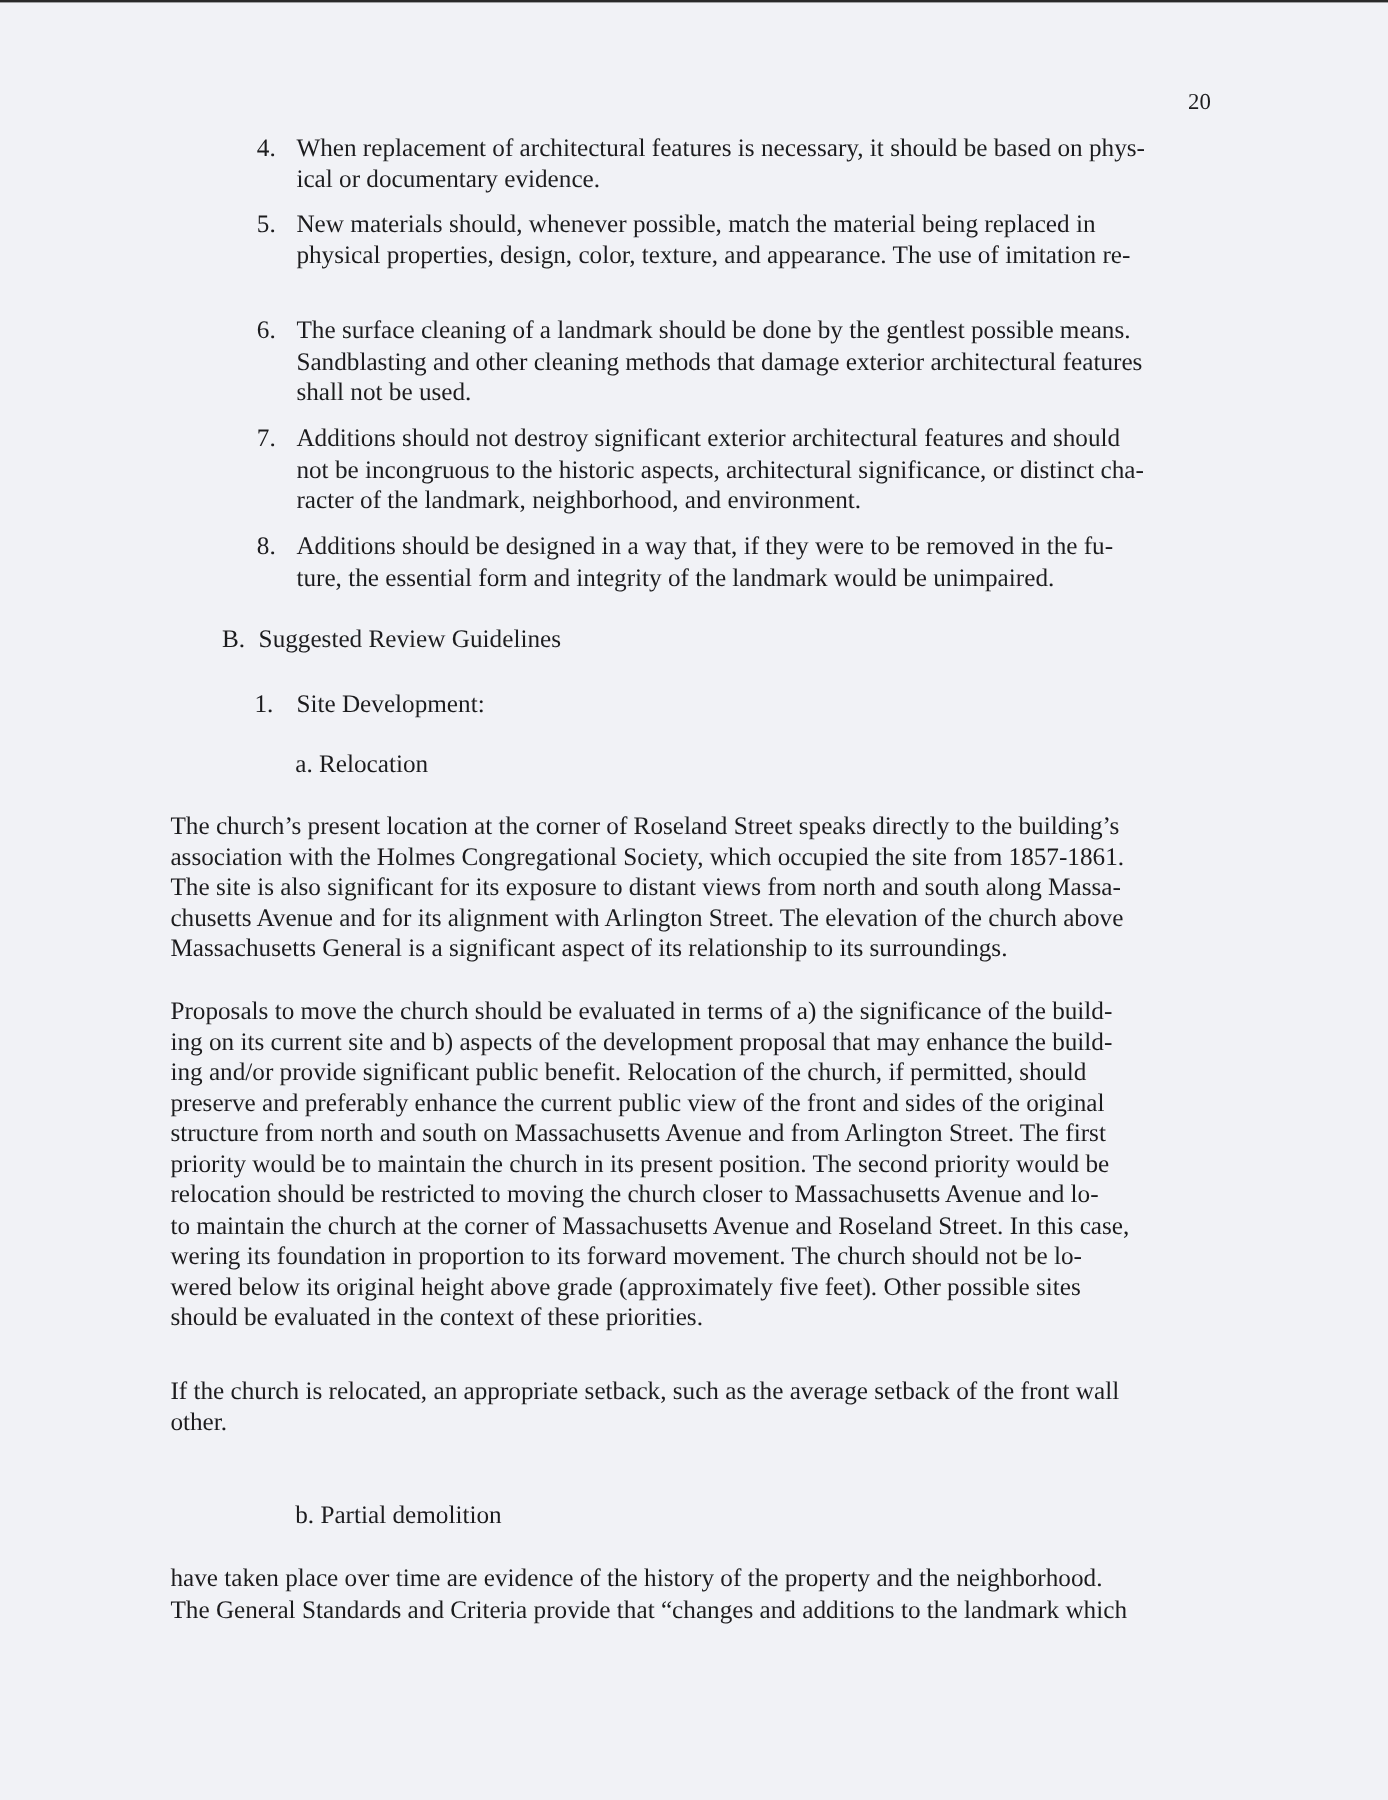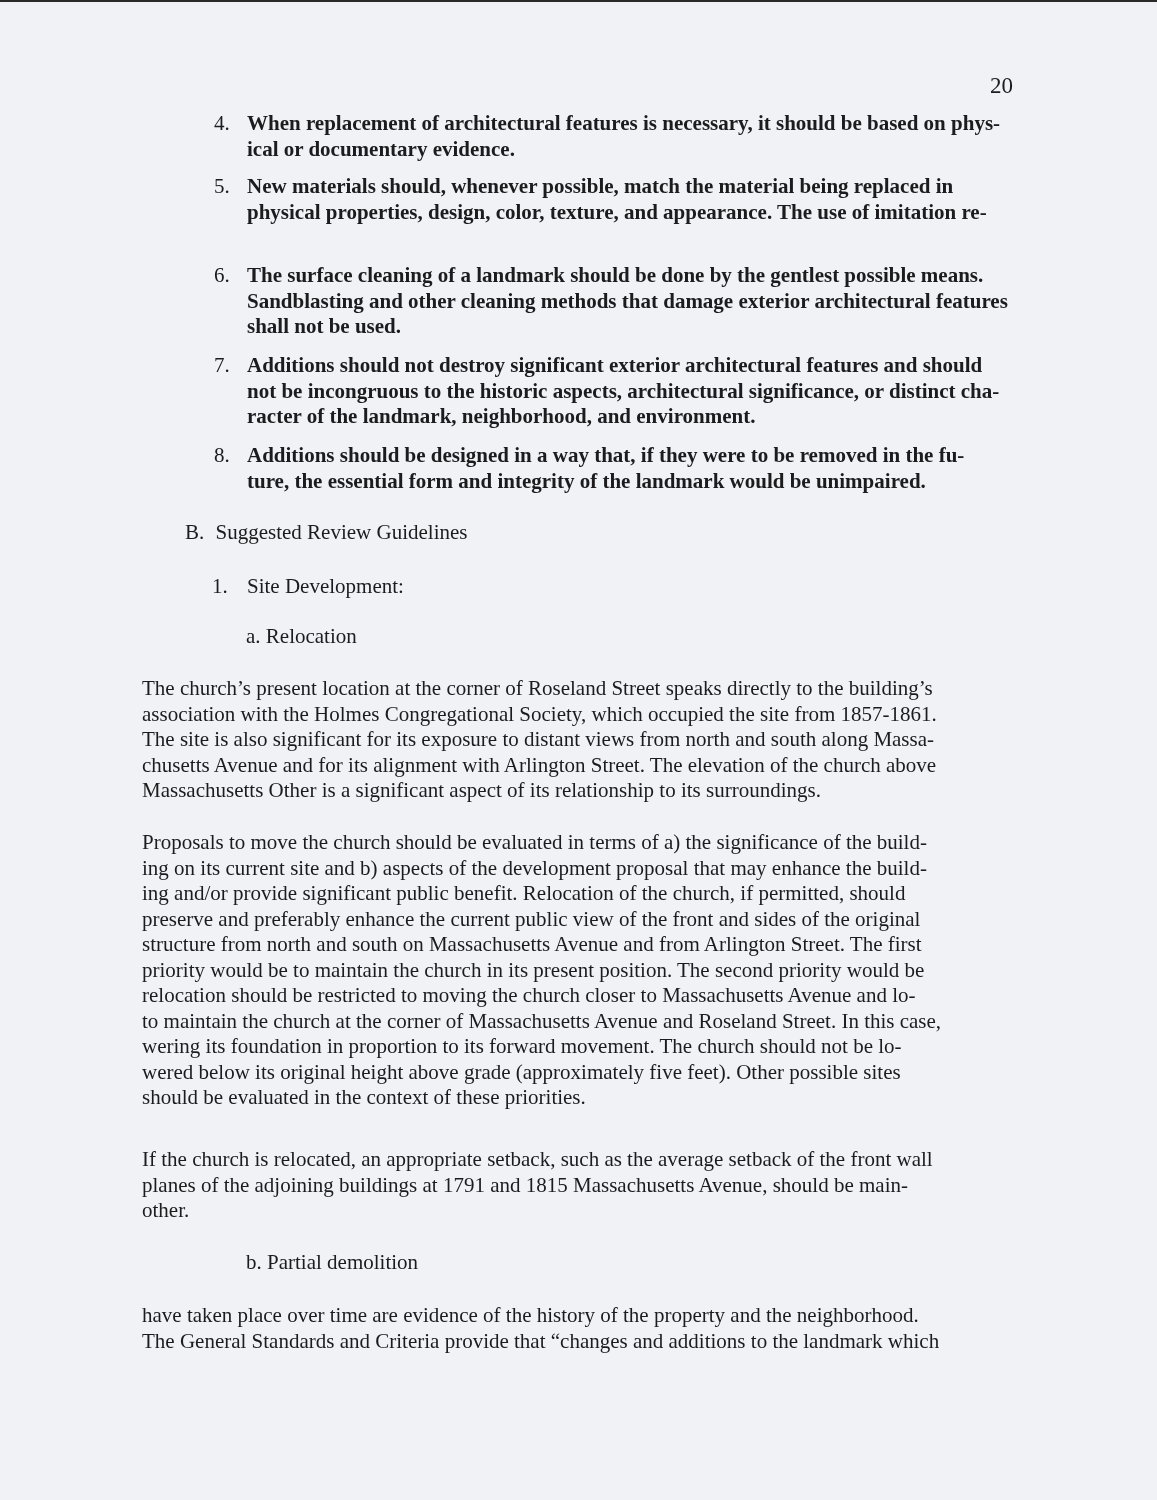--- a/index.html
+++ b/index.html
@@ -14,21 +14,21 @@
       overflow: hidden;
       font-family: "Liberation Serif", serif;
       color: #1c1c1e;
       font-size: 21px;
       line-height: 25.5px;
     }
     .topedge {
       position: absolute; left: 0; top: 0; width: 1157px; height: 2px; background: #2a2a2a;
     }
     .page-number {
-      position: absolute; top: 73px; left: 990px; font-size: 23px;
+      position: absolute; top: 73px; left: 990px; font-size: 19px;
     }
     .list-item {
       position: absolute;
       left: 214px;
       width: 800px;
     }
     .list-item .num {
       position: absolute; left: 0; top: 0;
     }
     .list-item .txt {
@@ -36,21 +36,21 @@
     }
     .heading {
       position: absolute;
     }
     .para {
       position: absolute;
       left: 142px;
       width: 880px;
     }
     .para .line { display: block; white-space: nowrap; }
-    .txt .line { display: block; white-space: nowrap; font-weight: bold; }
+    .txt .line { display: block; white-space: nowrap; }
   </style>
 </head>
 <body>
 
 <div class="topedge"></div>
 
 <div class="page-number">20</div>
 
 <div class="list-item" style="top:111px;">
   <span class="num">4.</span>
@@ -104,40 +104,39 @@
   <span style="margin-left:14px;">Site Development:</span>
 </div>
 
 <div class="heading" style="left:246px; top:624px;">a. Relocation</div>
 
 <div class="para" style="top:676px;">
   <span class="line">The church’s present location at the corner of Roseland Street speaks directly to the building’s</span>
   <span class="line">association with the Holmes Congregational Society, which occupied the site from 1857-1861.</span>
   <span class="line">The site is also significant for its exposure to distant views from north and south along Massa-</span>
   <span class="line">chusetts Avenue and for its alignment with Arlington Street. The elevation of the church above</span>
-  <span class="line">Massachusetts Other is a significant aspect of its relationship to its surroundings.</span>
+  <span class="line">Massachusetts General is a significant aspect of its relationship to its surroundings.</span>
 </div>
 
 <div class="para" style="top:830px;font-family:Liberation Serif, serif;">
   <span class="line">Proposals to move the church should be evaluated in terms of a) the significance of the build-</span>
   <span class="line">ing on its current site and b) aspects of the development proposal that may enhance the build-</span>
   <span class="line">ing and/or provide significant public benefit. Relocation of the church, if permitted, should</span>
   <span class="line">preserve and preferably enhance the current public view of the front and sides of the original</span>
   <span class="line">structure from north and south on Massachusetts Avenue and from Arlington Street. The first</span>
   <span class="line">priority would be to maintain the church in its present position. The second priority would be</span>
   <span class="line">relocation should be restricted to moving the church closer to Massachusetts Avenue and lo-</span>
   <span class="line">to maintain the church at the corner of Massachusetts Avenue and Roseland Street. In this case,</span>
   <span class="line">wering its foundation in proportion to its forward movement. The church should not be lo-</span>
   <span class="line">wered below its original height above grade (approximately five feet). Other possible sites</span>
   <span class="line">should be evaluated in the context of these priorities.</span>
 </div>
 
 <div class="para" style="top:1147px;">
   <span class="line">If the church is relocated, an appropriate setback, such as the average setback of the front wall</span>
-  <span class="line">planes of the adjoining buildings at 1791 and 1815 Massachusetts Avenue, should be main-</span>
   <span class="line">other.</span>
 </div>
 
 <div class="heading" style="left:246px; top:1250px;">b. Partial demolition</div>
 
 <div class="para" style="top:1303px;">
   <span class="line">have taken place over time are evidence of the history of the property and the neighborhood.</span>
   <span class="line">The General Standards and Criteria provide that “changes and additions to the landmark which</span>
 </div>
 

